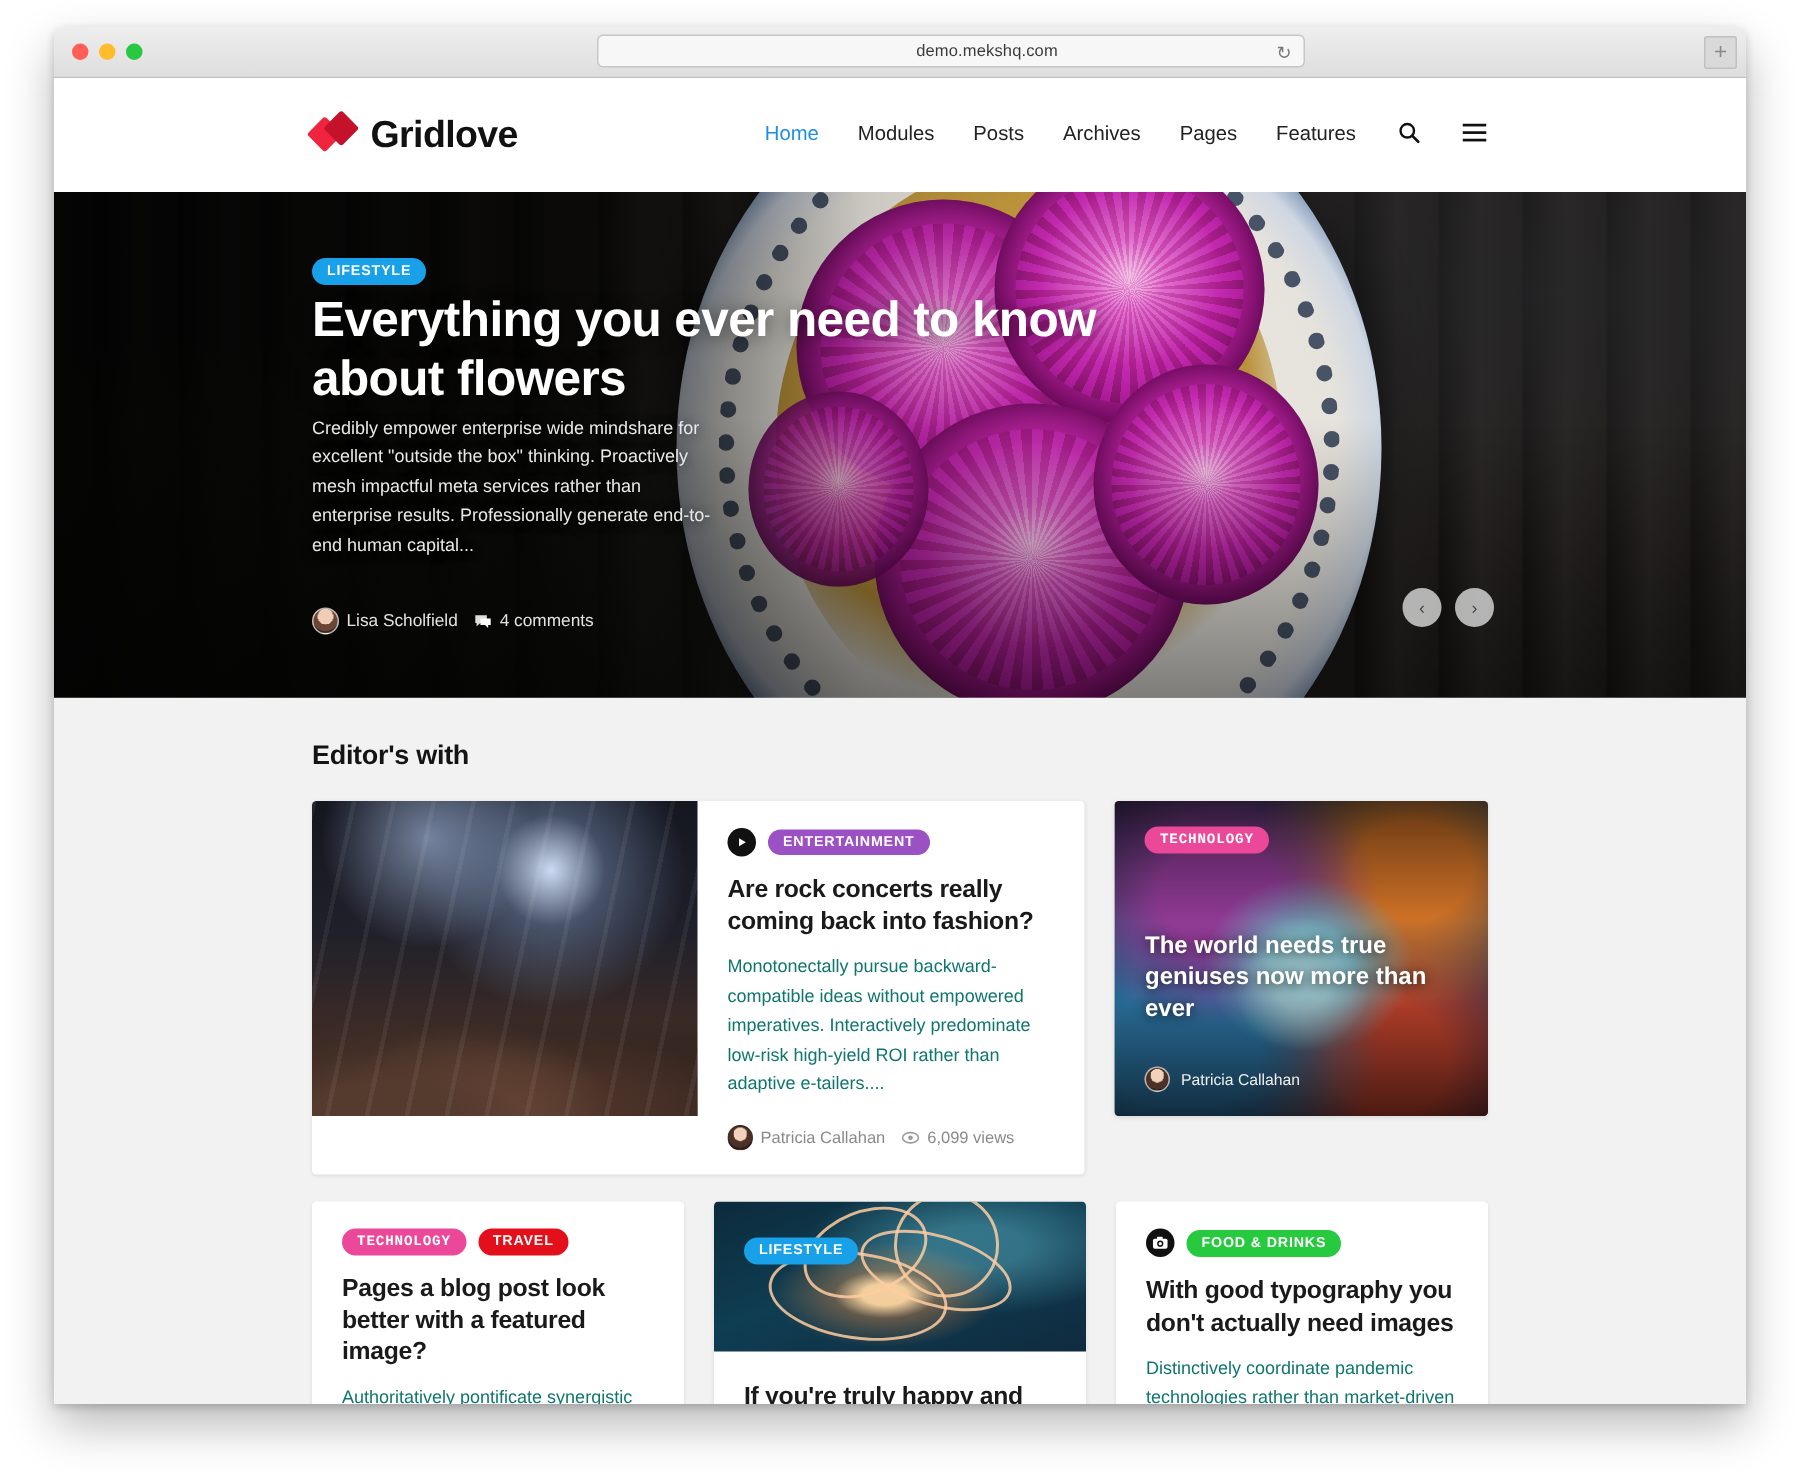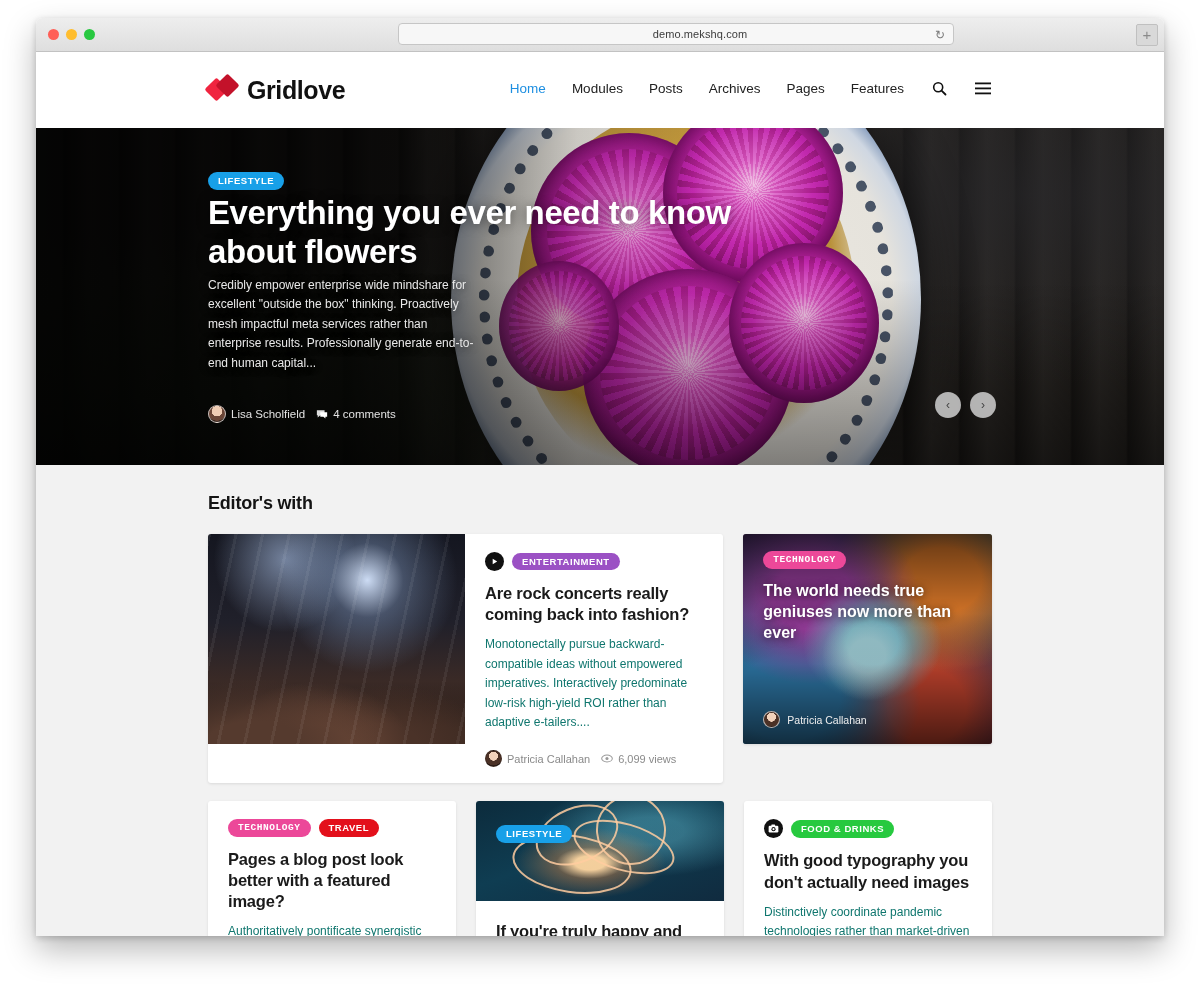--- a/index.html
+++ b/index.html
@@ -26,21 +26,21 @@
     background: linear-gradient(180deg,#eeeeee 0%, #dedede 100%);
     border-bottom: 1px solid #c2c2c2;
   }
   .traffic { position: absolute; left: 12px; top: 11px; display: flex; gap: 7px; }
   .dot { width: 11px; height: 11px; border-radius: 50%; }
   .dot.red { background: #ff5f57; }
   .dot.yellow { background: #ffbd2e; }
   .dot.green { background: #28c840; }
   .urlbar {
     position: absolute; left: 362px; top: 5px;
-    width: 556px; height: 22px;
+    width: 472px; height: 22px;
     background: #f7f7f7;
     border: 1px solid #c6c6c6;
     border-radius: 4px;
     display: flex; align-items: center; justify-content: center; padding-left: 48px;
   }
   .urlbar .url-text {
     font-size: 11px; color: #3c3c3c; letter-spacing: .1px;
   }
   .urlbar .reload {
     position: absolute; right: 8px; top: 4px;
@@ -276,21 +276,21 @@
   }
   .card-excerpt { font-size: 12px; color: #0f766e; line-height: 1.62; }
   .card-meta {
     display: flex; align-items: center; gap: 11px;
     font-size: 11px; color: #8a8a8a; margin-top: 18px;
   }
   .card-meta .avatar { width: 17px; height: 17px; border-color: rgba(0,0,0,.12); }
 
   
   .card-overlay { height: 210px; }
-  .overlay-content { position: absolute; inset: 0; padding: 34px 20px; }
+  .overlay-content { position: absolute; inset: 0; padding: 34px 20px; margin-top: 40px; }
   .overlay-title {
     position: absolute; top: 46px; left: 20px; right: 20px;
     color: #fff; font-size: 16px; font-weight: bold; line-height: 1.32;
     text-shadow: 0 1px 8px rgba(0,0,0,.7);
   }
   .overlay-meta {
     position: absolute; bottom: 16px; left: 20px;
     display: flex; align-items: center; gap: 7px;
     color: #eee; font-size: 10.5px;
   }

